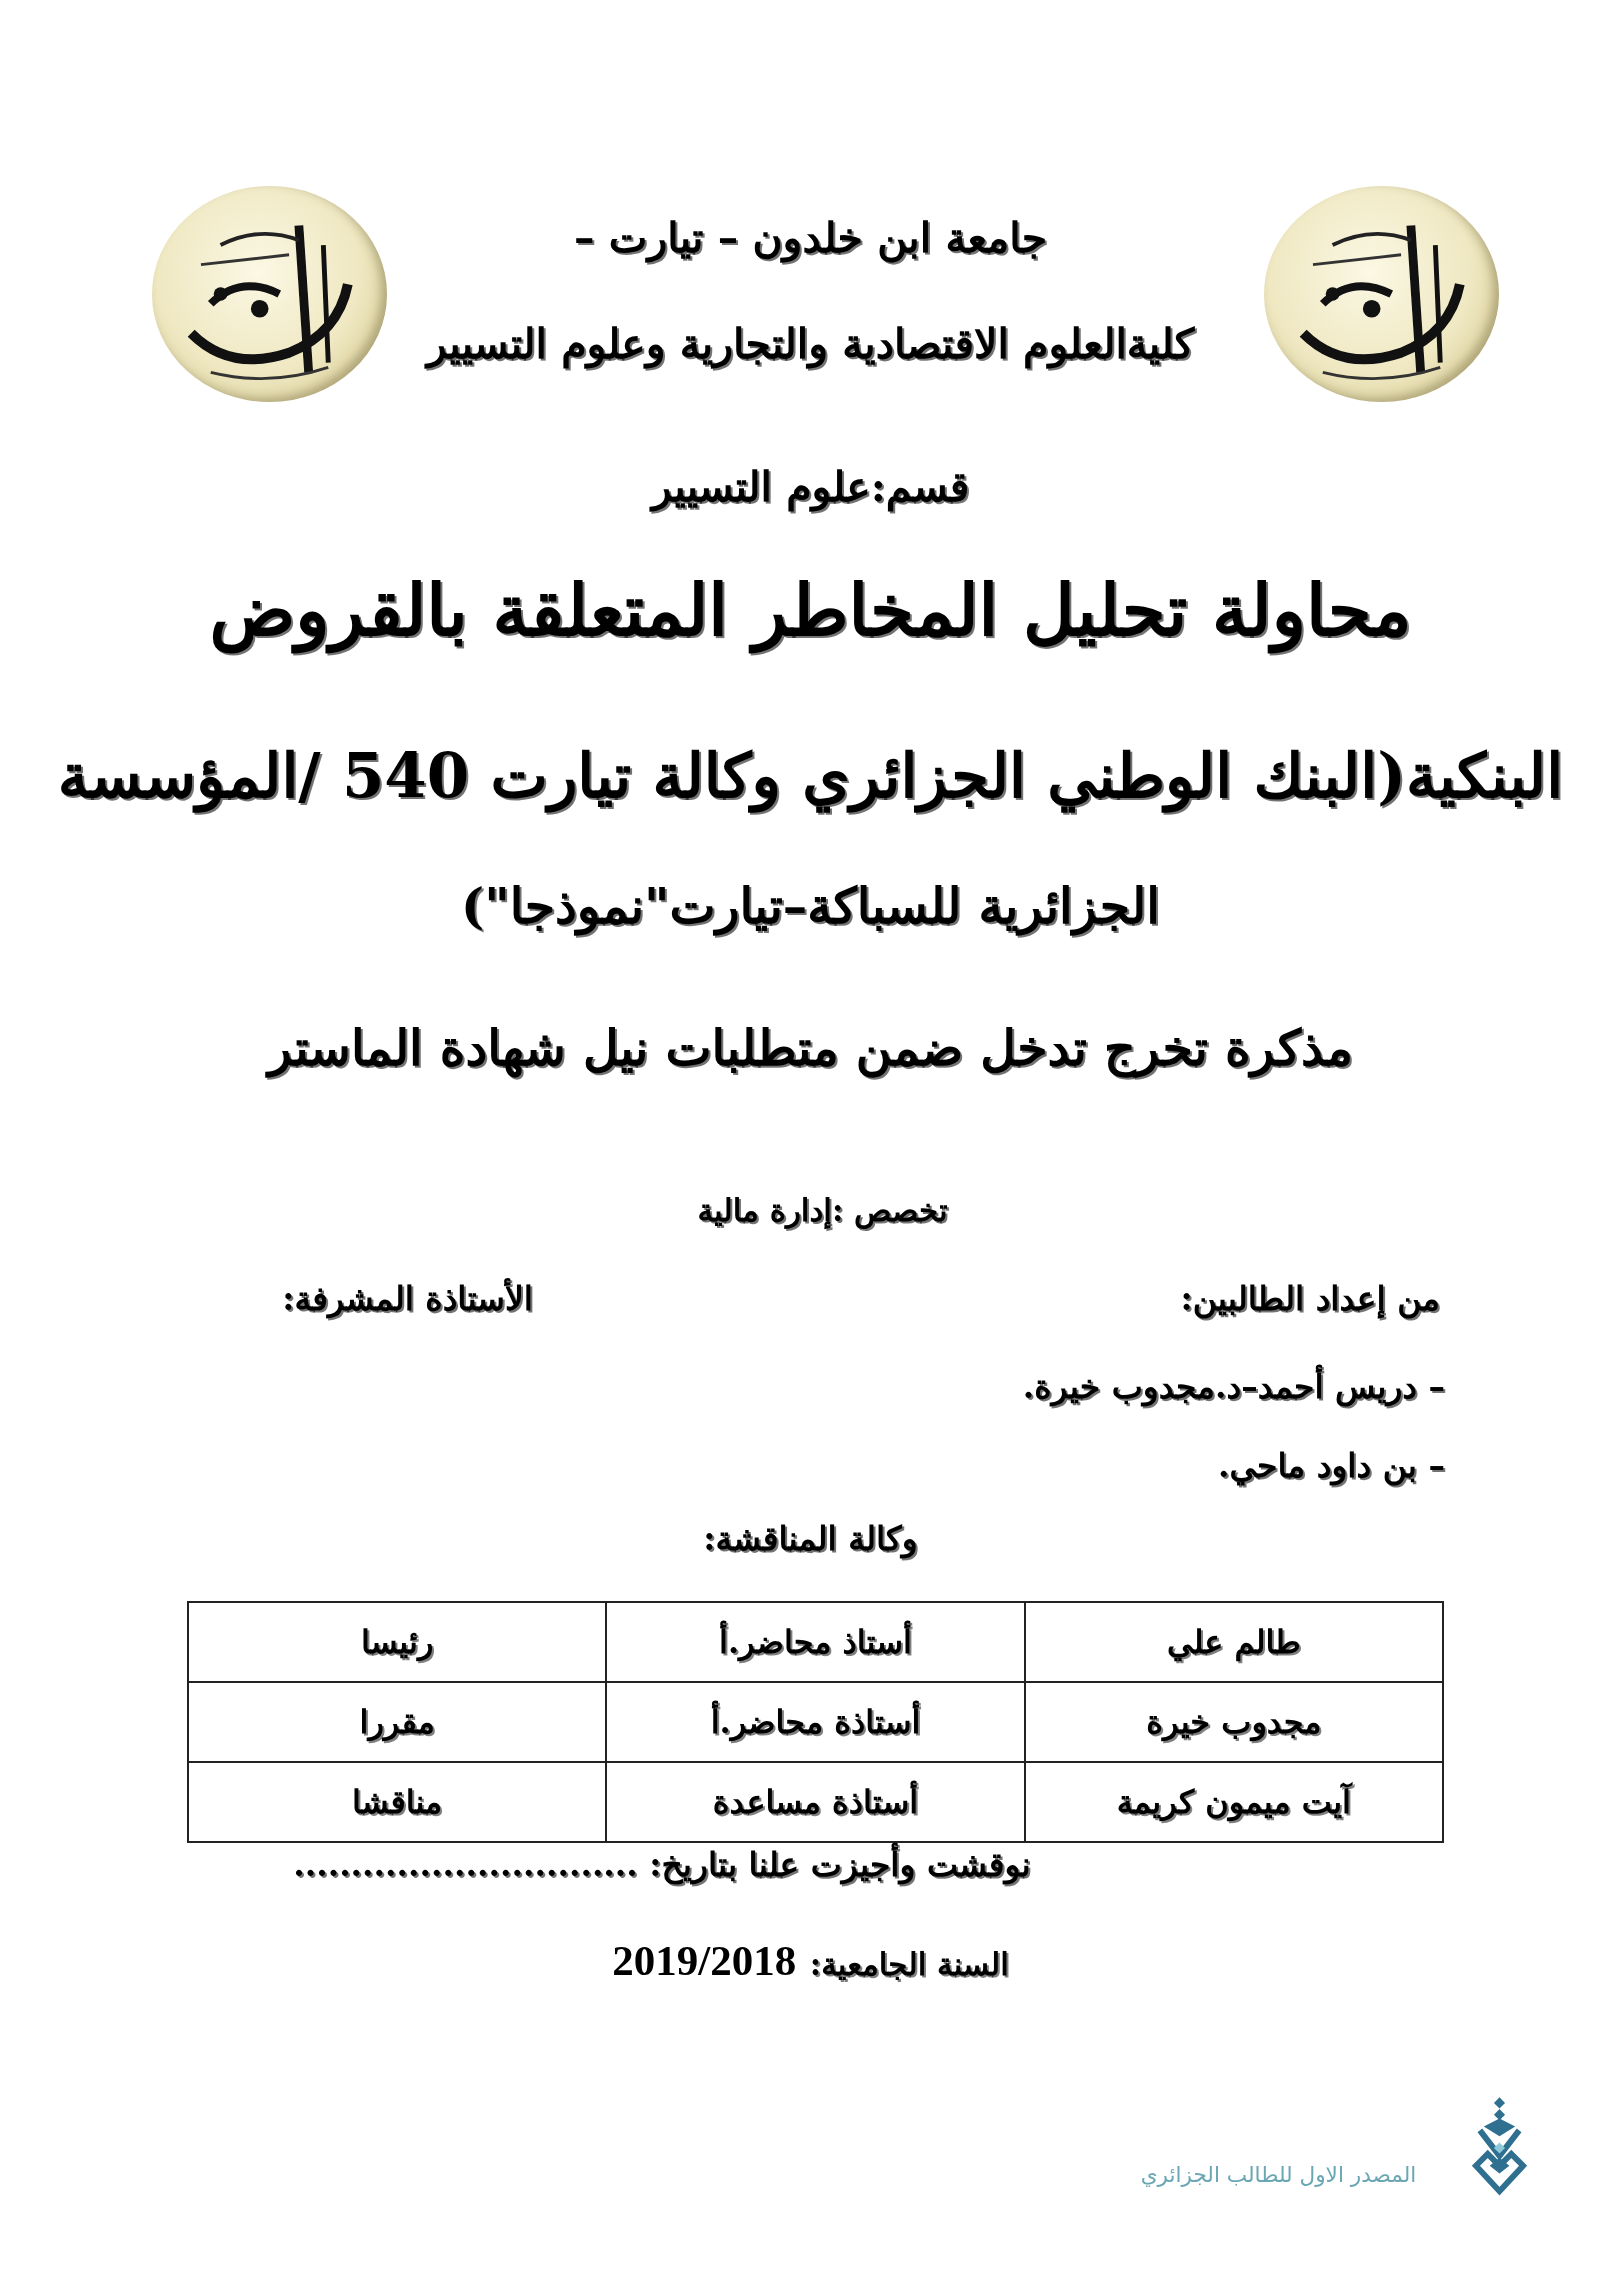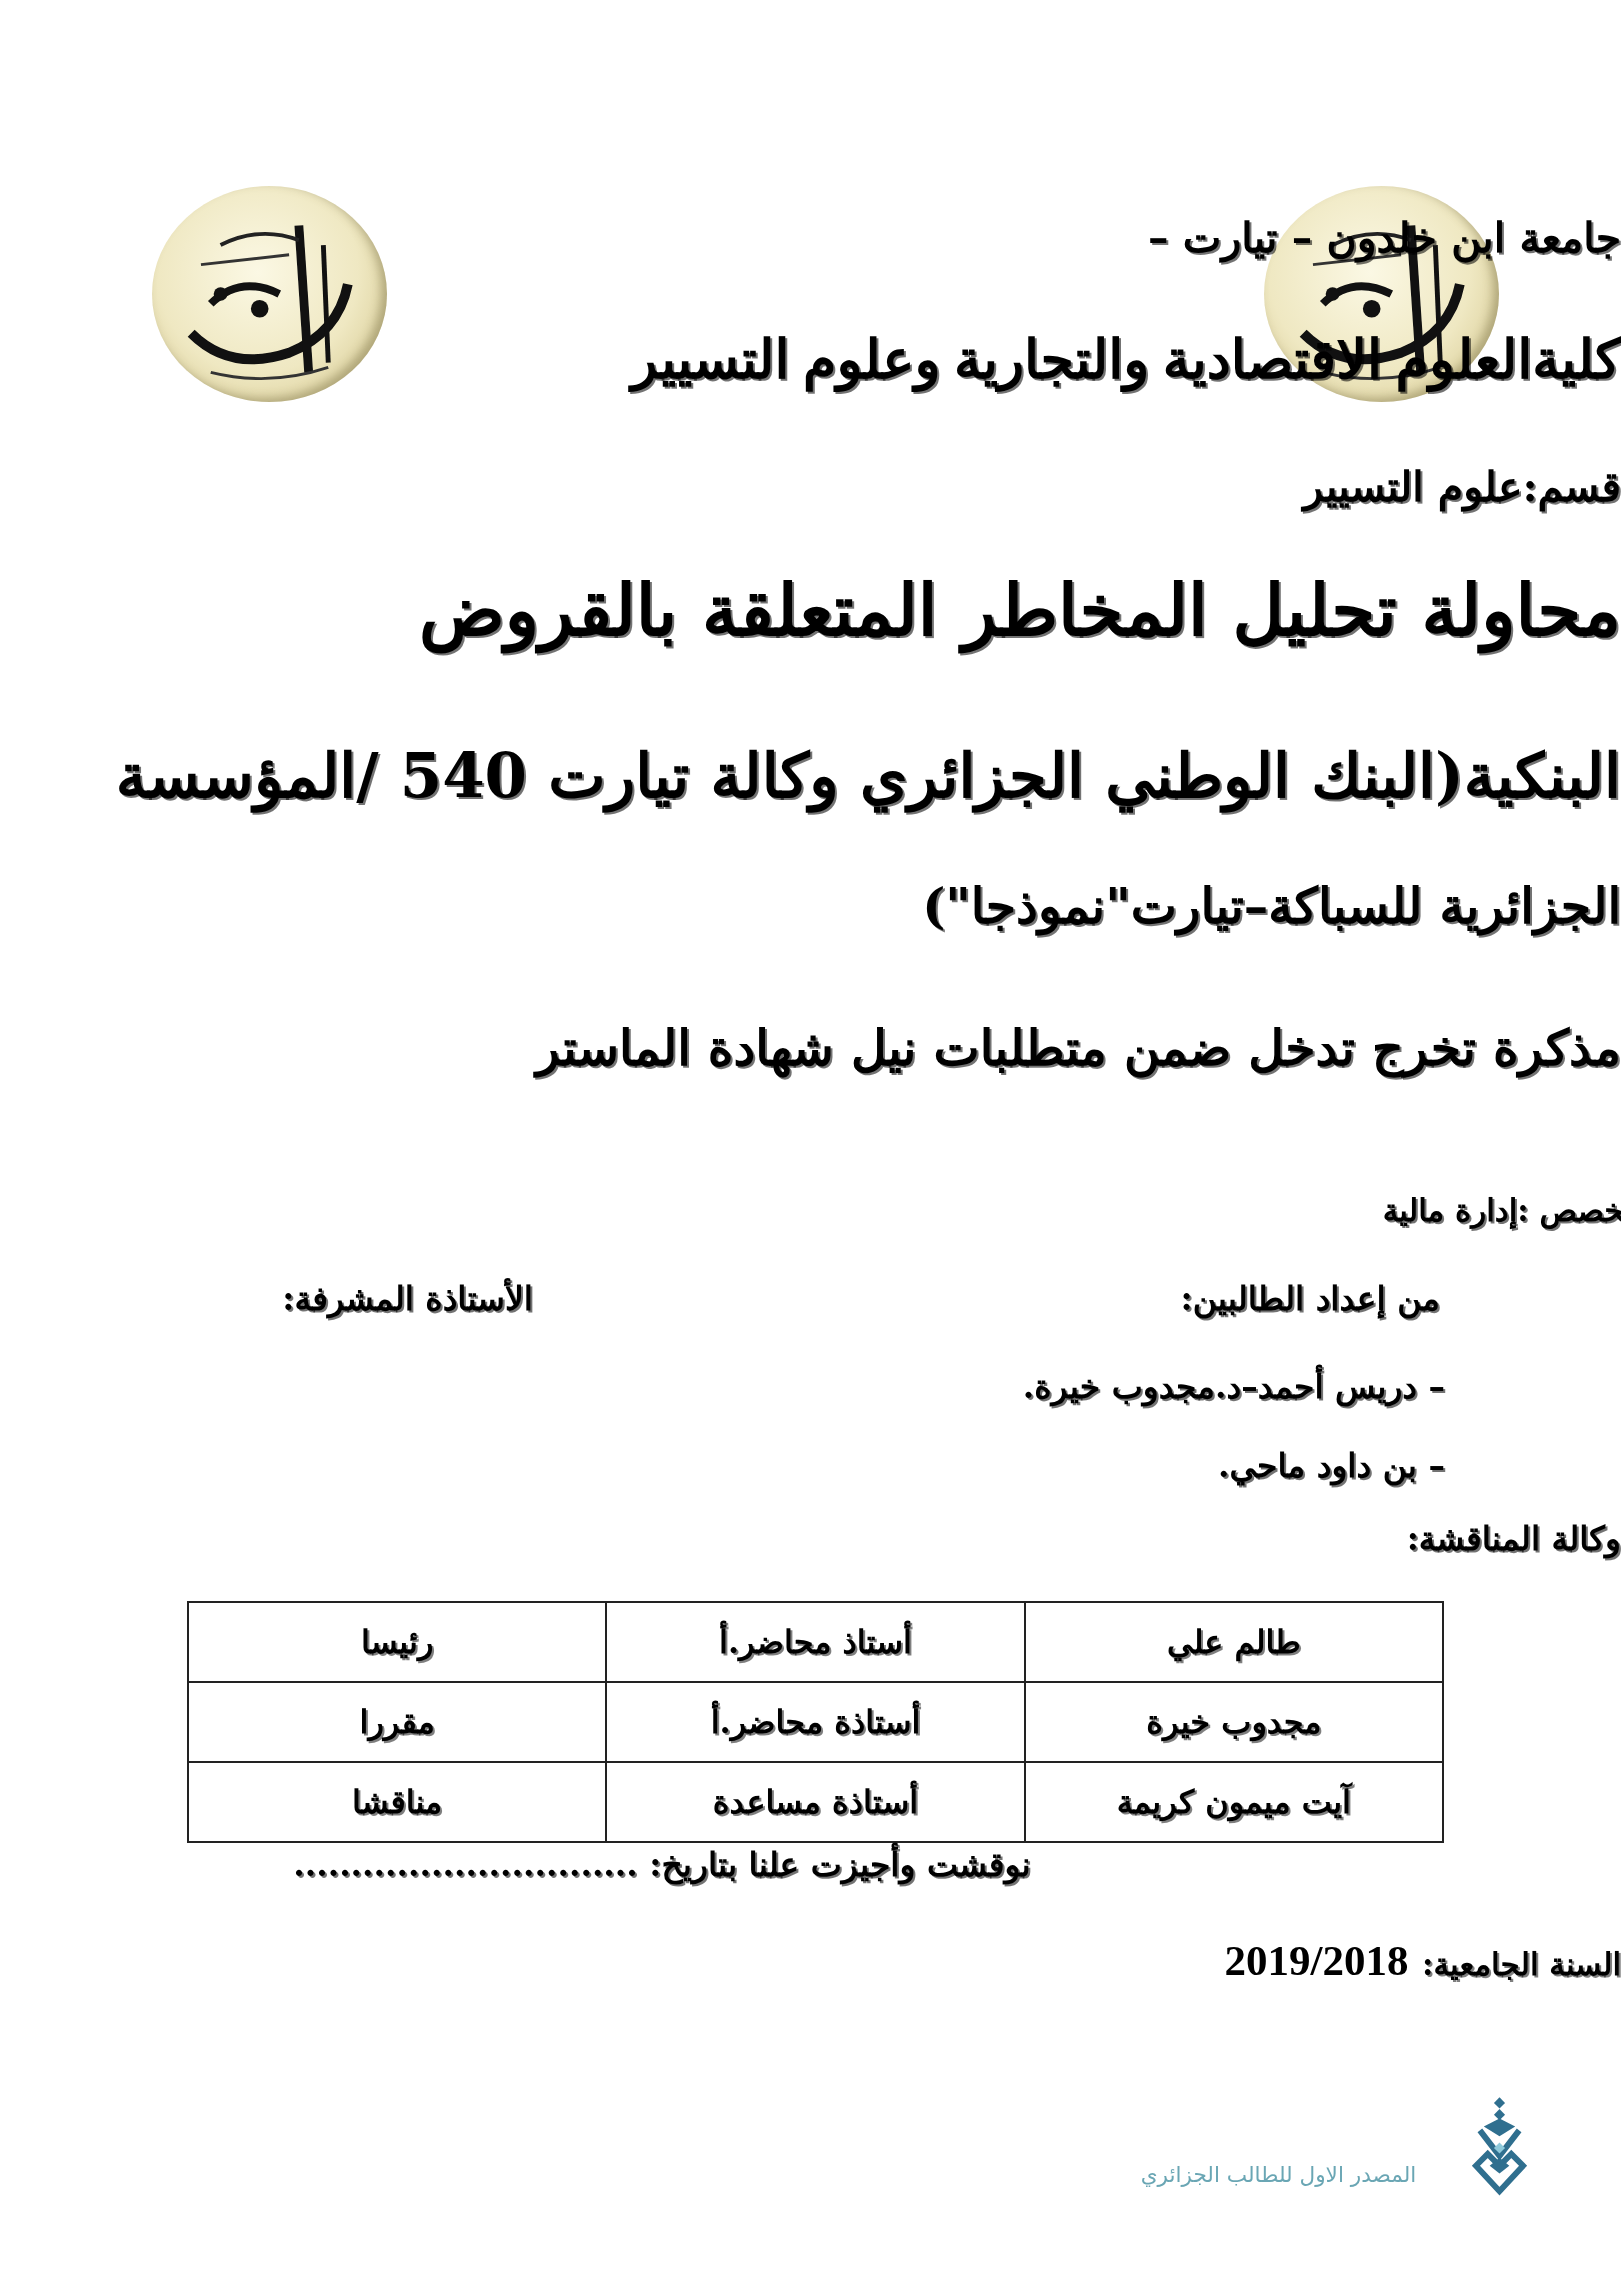--- a/index.html
+++ b/index.html
@@ -1,30 +1,30 @@
 <!DOCTYPE html>
 <html><head>
 <meta charset="utf-8">
 <style>
   html, body { margin:0; padding:0; background:#ffffff; }
   body { width:1621px; height:2293px; position:relative; overflow:hidden;
          font-family:"DejaVu Serif", "Liberation Serif", serif; color:#000; }
   .abs { position:absolute; }
-  .center { left:0; width:1621px; text-align:right; direction:rtl; }
+  .center { left:0; width:1621px; text-align:center; direction:rtl; }
   .bold { font-weight:bold; }
   .shadow { text-shadow: 2px 2px 0 rgba(0,0,0,0.55); }
 
   .logo { width:235px; height:216px; border-radius:50%;
           background: radial-gradient(ellipse at 45% 40%, #fbf8e4 0%, #efe8c2 55%, #d8cc96 85%, #b9ab72 100%);
           box-shadow: inset -5.9px -3.9px 9.8px rgba(90,80,40,0.35);
           overflow:hidden; }
   .logo svg { width:100%; height:100%; }
 
   .l1 { top:214px; font-size:41px; }
-  .l2 { top:328px; font-size:54px;font-family:Liberation Serif, serif; }
+  .l2 { top:320px; font-size:41px; }
   .l3 { top:463px; font-size:41px; }
   .t1 { top:568px; font-size:71px; }
   .t2 { top:740px; font-size:61px; }
   .t3 { top:877px; font-size:49px; }
   .memo { top:1019px; font-size:49px; }
   .spec { top:1192px; font-size:31px;padding-left:12px; }
 
   .students-header { top:1279px; right:181px; font-size:33px; direction:rtl; }
   .supervisor-header { top:1279px; right:1088px; font-size:33px; direction:rtl;margin-left:34px; }
   .student { right:176px; font-size:33px; direction:rtl; }

